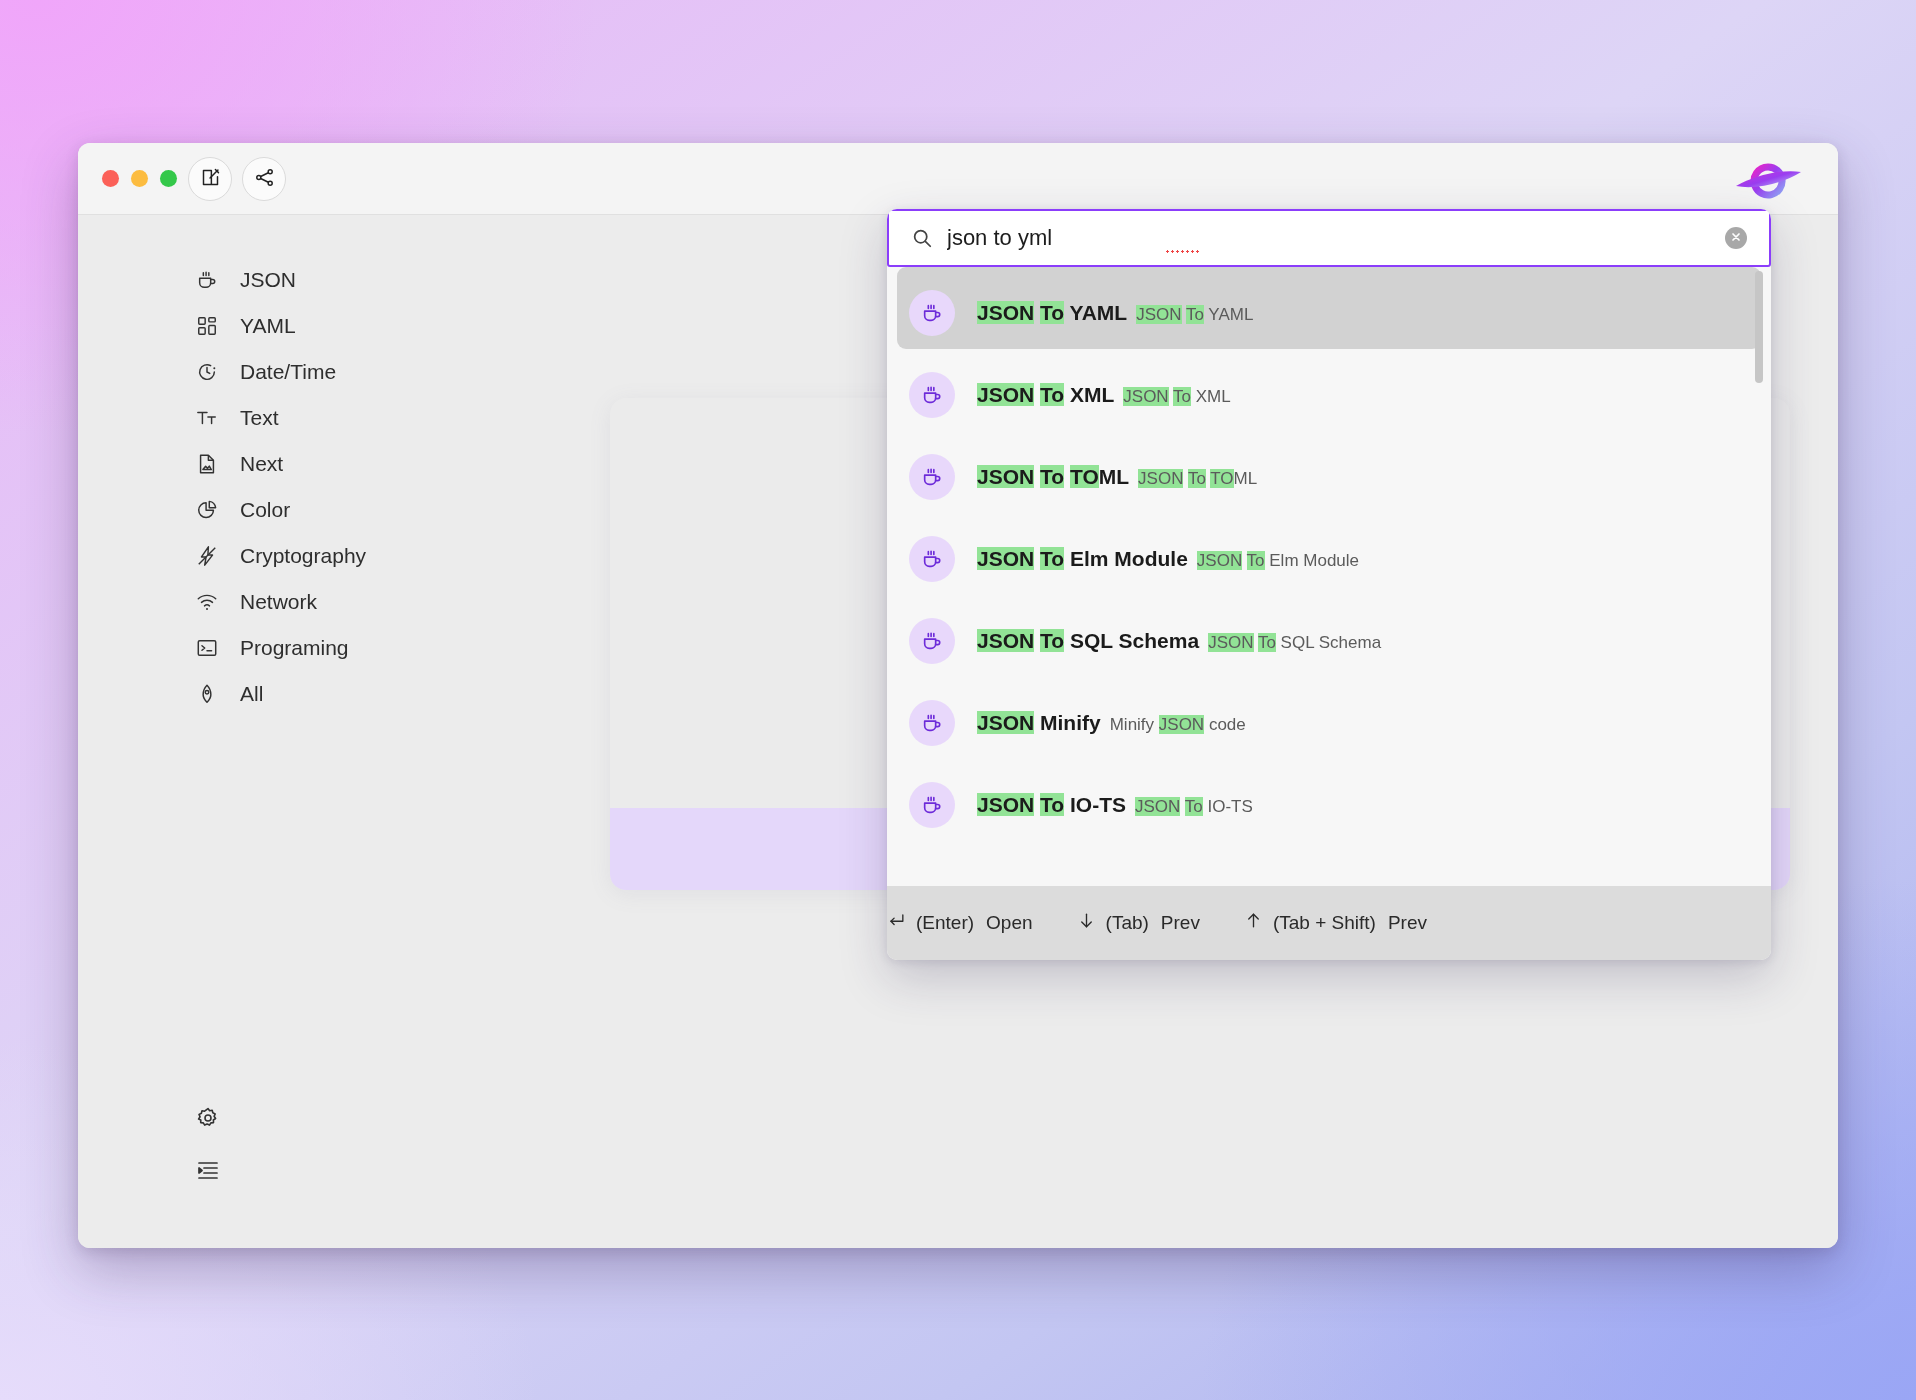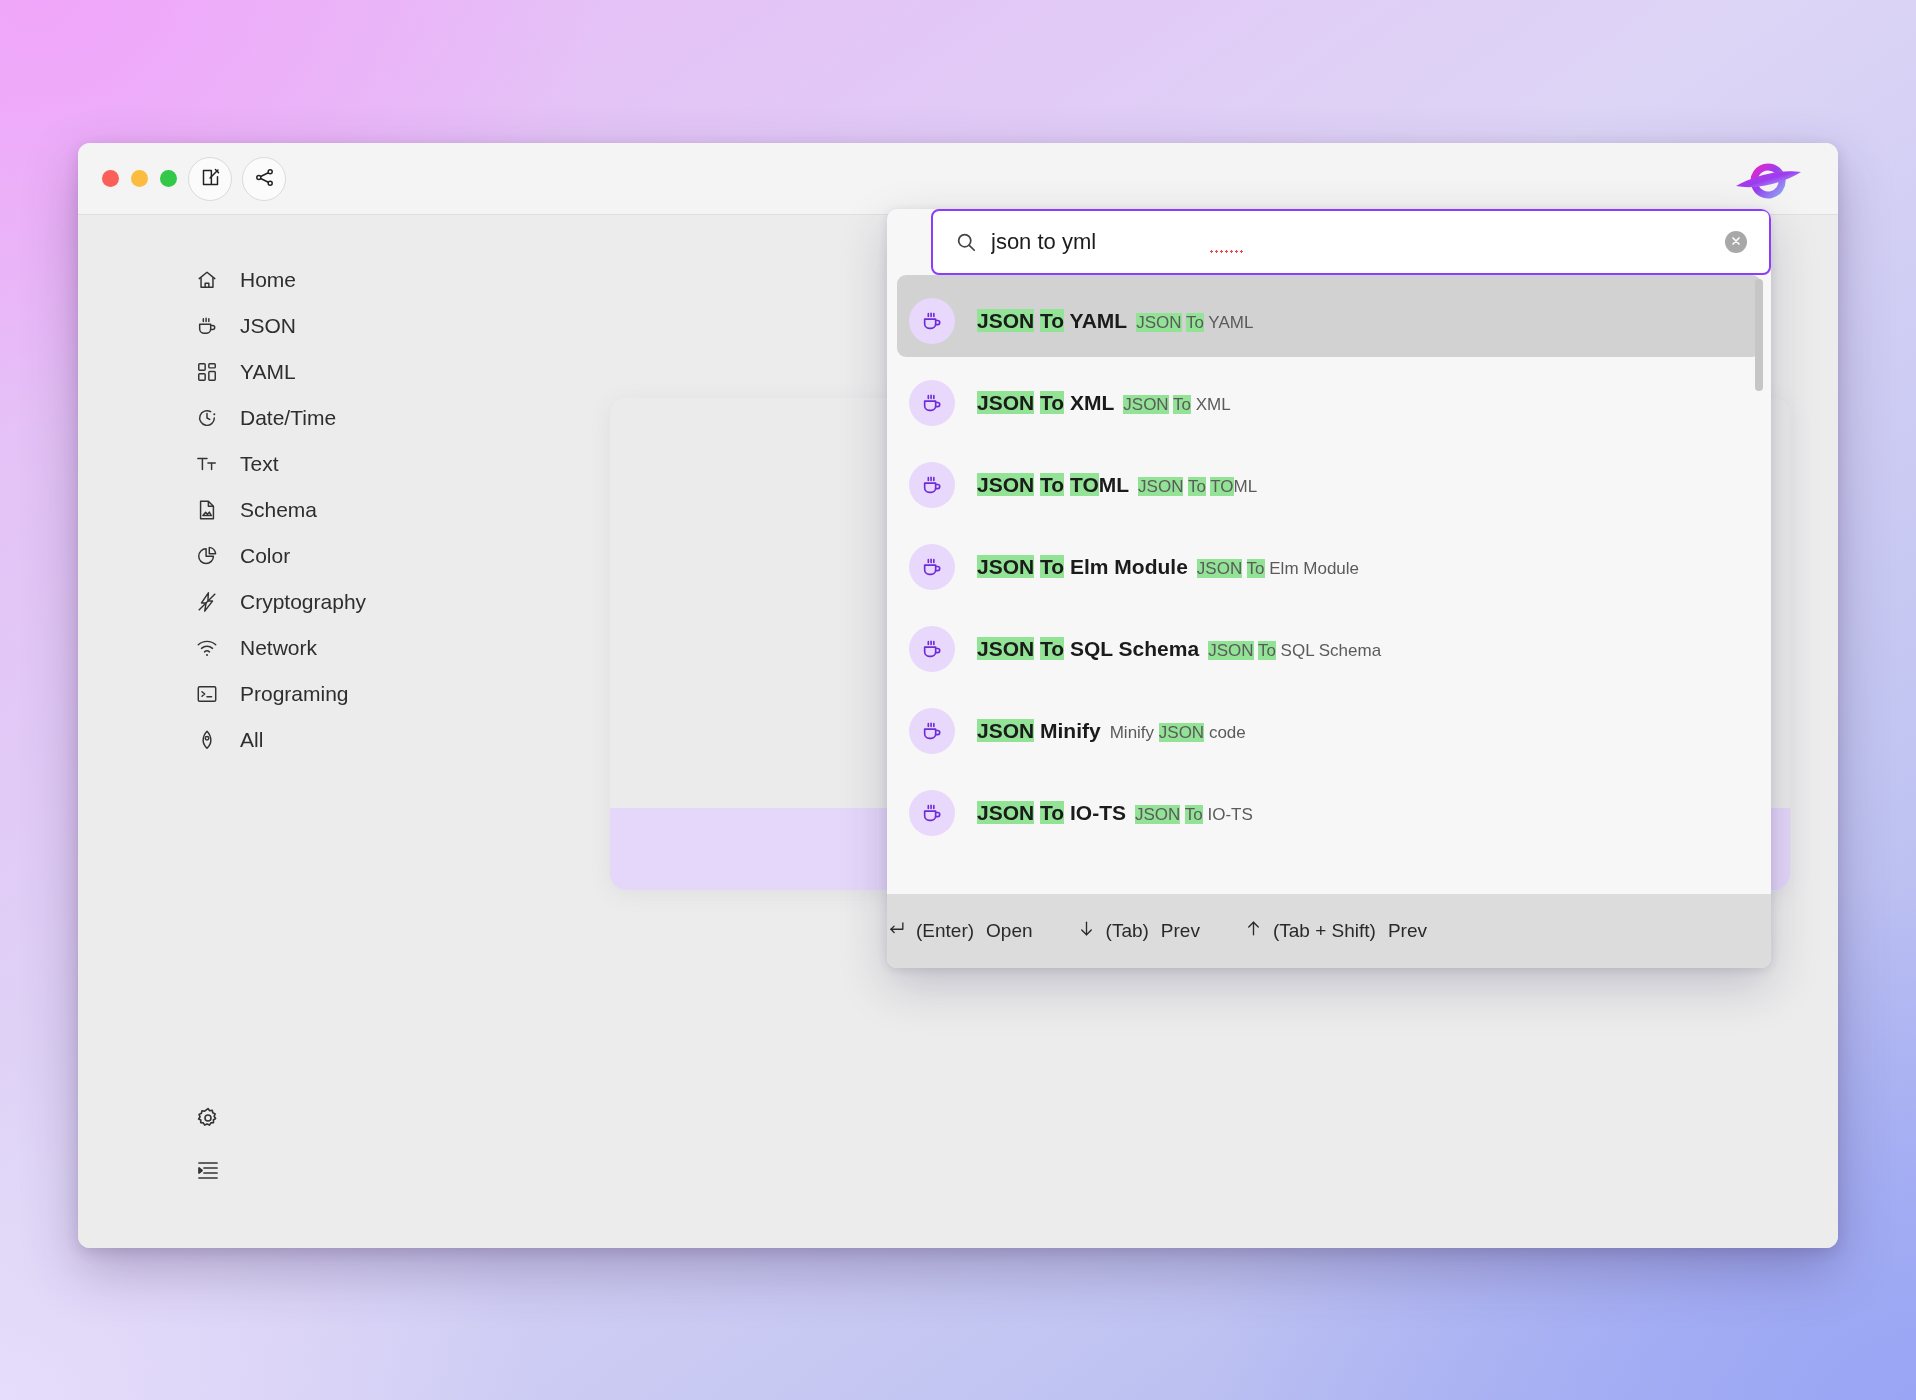--- a/index.html
+++ b/index.html
@@ -101,28 +101,27 @@
     left: 437px; top: -6px;
     width: 884px;
     border-radius: 10px;
     background: #f7f7f7;
     box-shadow: 0 18px 48px rgba(50,40,80,.22), 0 2px 10px rgba(50,40,80,.12);
     overflow: hidden;
   }
 
   .search-wrap {
     position: relative;
-    height: 66px;
+    height: 58px;
     background: #ffffff;
     border: 2.5px solid #8b3dfb;
-    border-radius: 8px;
+    border-radius: 3px;
     display: flex;
     align-items: center;
     padding: 0 0 0 22px;
-    margin-left: 44px;
   }
   .search-ico { width: 22px; height: 22px; flex: 0 0 22px; display:flex; }
   .search-ico svg { width: 22px; height: 22px; }
   .search-input {
     flex: 1;
     border: none; outline: none;
     font-family: "Liberation Sans", sans-serif;
     font-size: 22px;
     color: #1d1d1d;
     padding-left: 14px;
@@ -252,30 +251,20 @@
         <path d="M40 10 a14 14 0 1 1 -13 19 a14 14 0 0 1 13 -19 z" fill="none" stroke="url(#lg)" stroke-width="7" stroke-linecap="round"></path>
         <path d="M8 29 C28 18, 54 12, 73 15 C56 26, 28 33, 8 29 z" fill="url(#lg2)"></path>
       </svg>
     </div>
   </div>
 
   <div class="win-body">
 
     <nav class="sidebar">
 
-      <div class="nav-item">
-        <span class="nav-ico">
-          <svg viewBox="0 0 24 24" fill="none" stroke="#333" stroke-width="1.6" stroke-linecap="round" stroke-linejoin="round">
-            <path d="M3.5 10.5 12 3.5l8.5 7"></path>
-              <path d="M5.5 9.8V20h13V9.8"></path>
-              <path d="M10 20v-4.5h4V20"></path>
-          </svg>
-        </span>
-        <span>Home</span>
-      </div>
 
       <div class="nav-item">
         <span class="nav-ico">
           <svg viewBox="0 0 24 24" fill="none" stroke="#333" stroke-width="1.6" stroke-linecap="round" stroke-linejoin="round">
             <path d="M4 10h12v5a5 5 0 0 1-5 5H9a5 5 0 0 1-5-5z"></path>
             <path d="M16 11.5h2.2a2.2 2.2 0 0 1 0 4.4H16"></path>
             <path d="M8 4v3M11 3.5v3.5M14 4v3"></path>
           </svg>
         </span>
         <span>JSON</span>
@@ -315,21 +304,21 @@
       </div>
 
       <div class="nav-item">
         <span class="nav-ico">
           <svg viewBox="0 0 24 24" fill="none" stroke="#333" stroke-width="1.6" stroke-linejoin="round">
             <path d="M5 2.5h8.5L19 8v13.5H5z"></path>
             <path d="M13.5 2.5V8H19"></path>
             <path d="M7.5 18l3-3.5 2 2.2 2-2.4 2.2 3.7z"></path>
           </svg>
         </span>
-        <span>Schema</span>
+        <span>Next</span>
       </div>
 
       <div class="nav-item">
         <span class="nav-ico">
           <svg viewBox="0 0 24 24" fill="none" stroke="#333" stroke-width="1.6" stroke-linejoin="round">
             <path d="M11 4.2a8 8 0 1 0 8 8h-8z"></path>
             <path d="M14.5 2.6a8 8 0 0 1 6.9 6.9h-6.9z"></path>
           </svg>
         </span>
         <span>Color</span>

